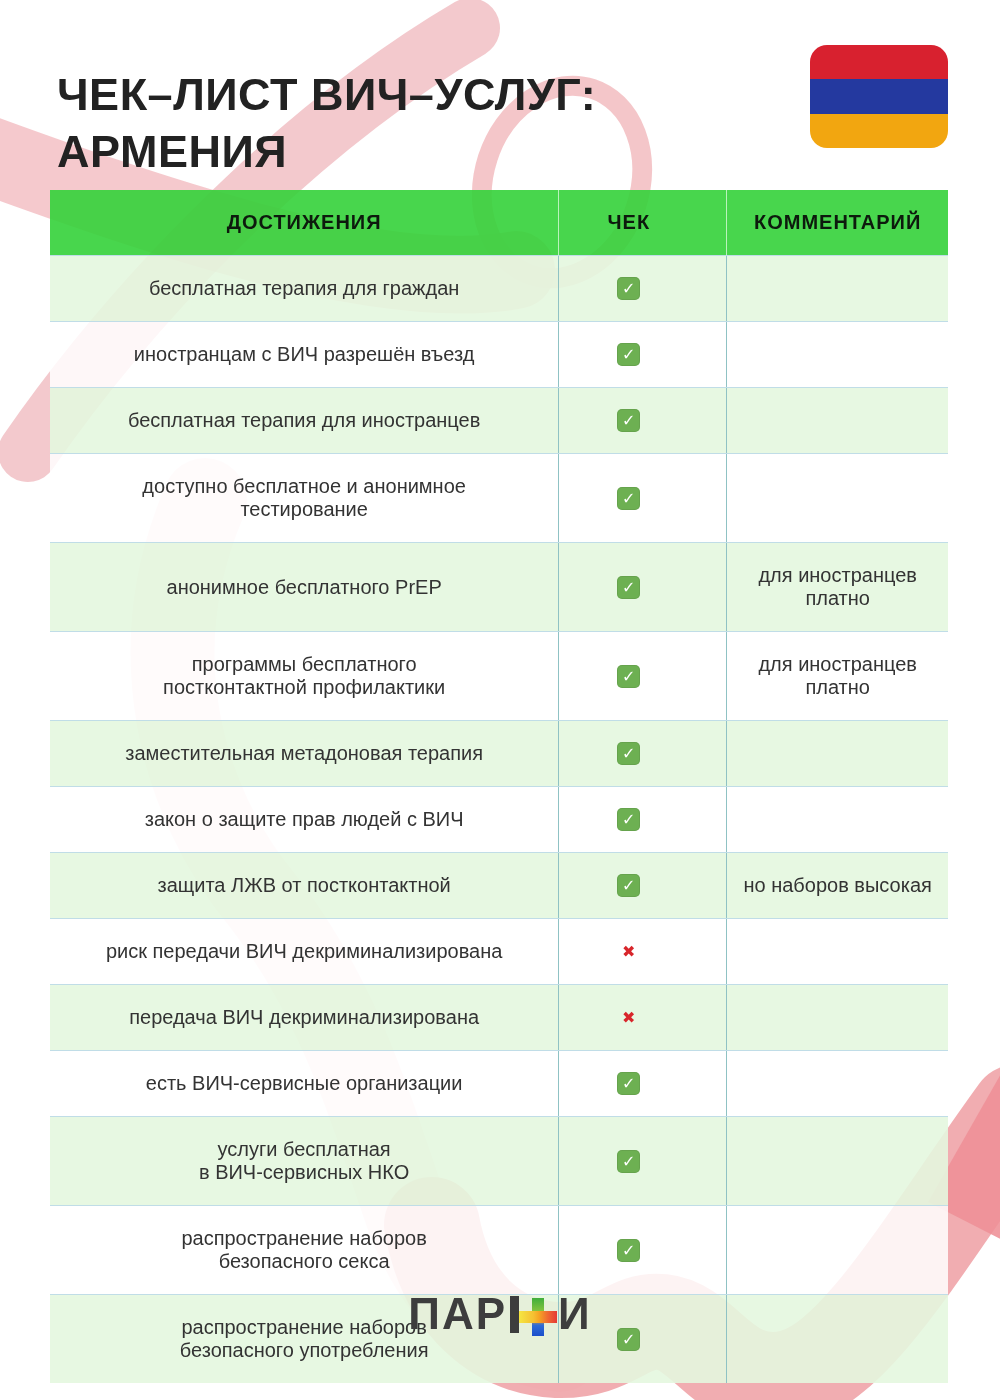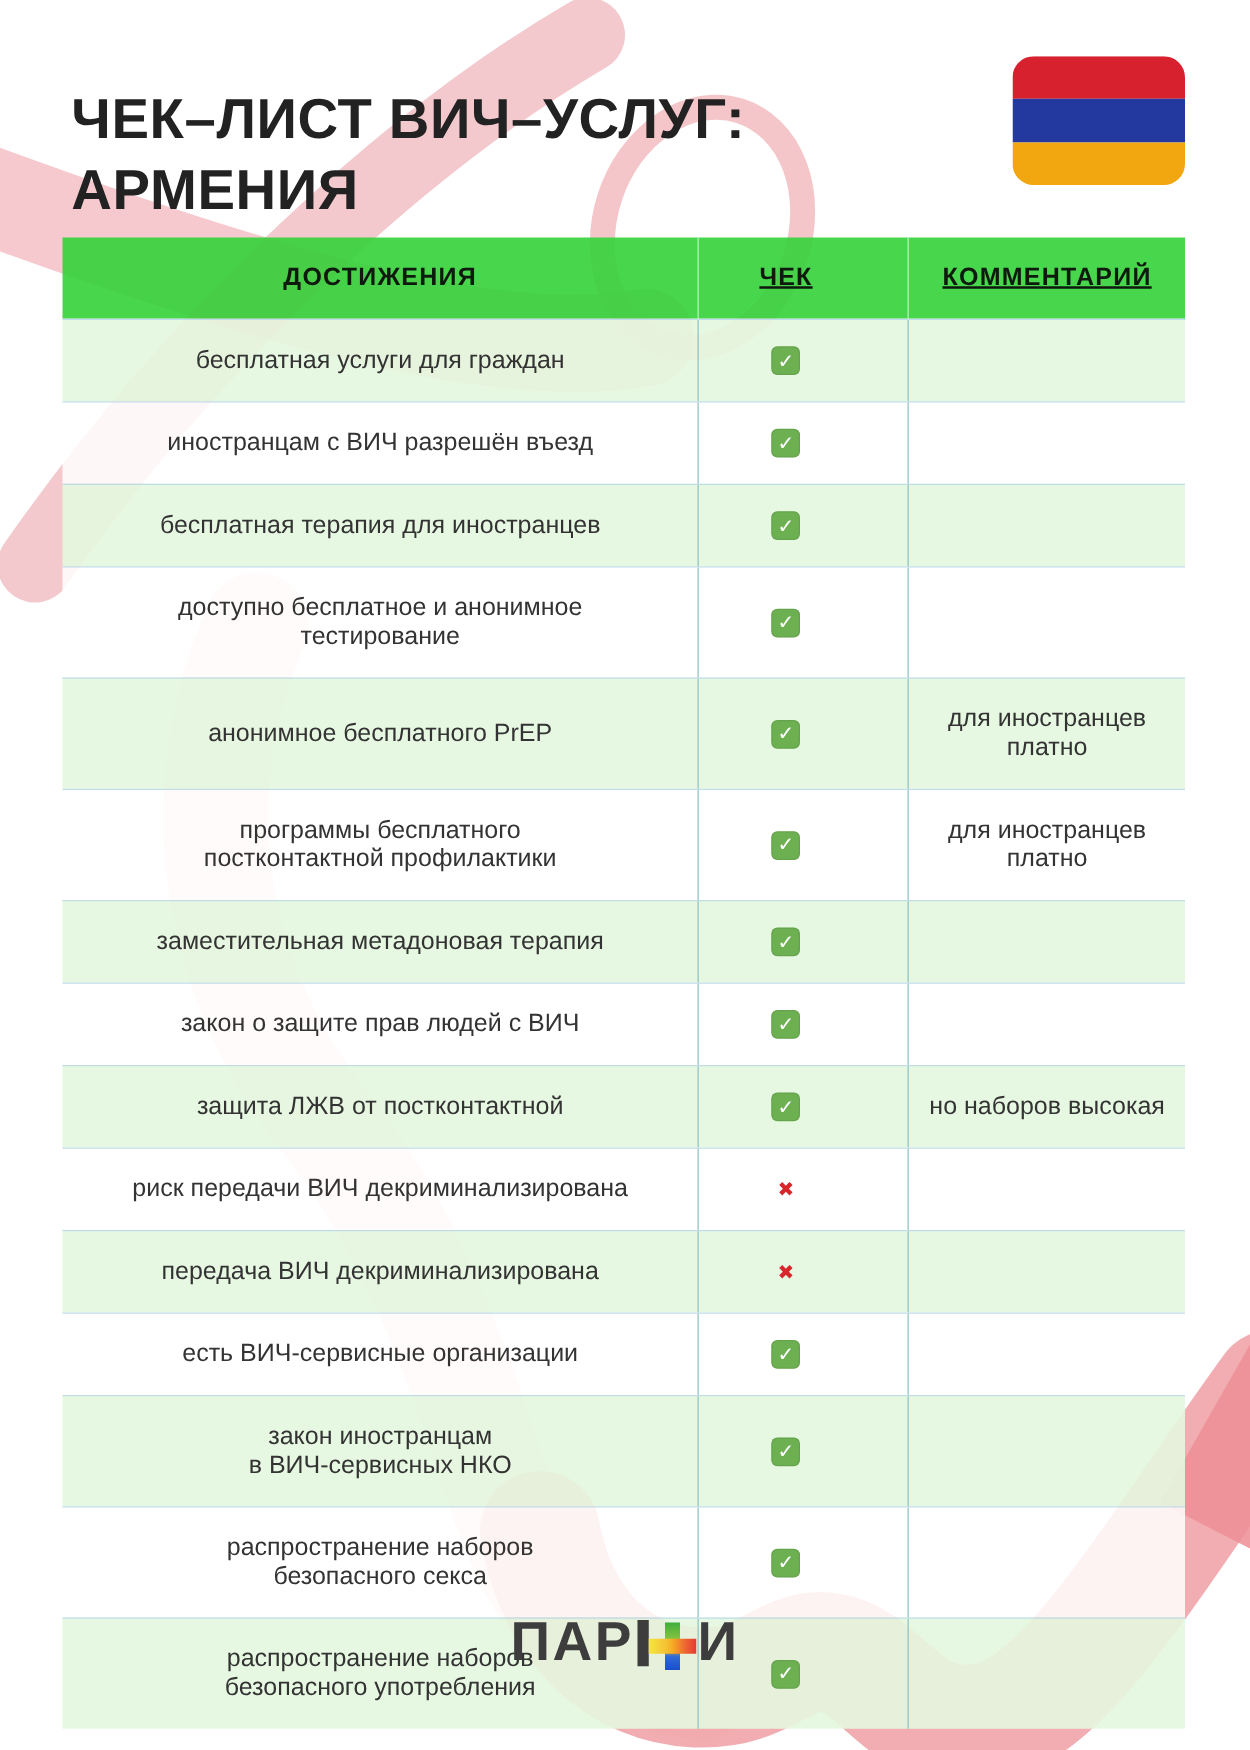--- a/index.html
+++ b/index.html
@@ -29,21 +29,21 @@
     display:flex;min-height:52px;background:var(--header-green-a,rgba(52,209,58,.9));
     font-weight:700;font-size:20px;color:#0d1a0d;letter-spacing:1px;
   }
   .c1{width:56.6%;}
   .c2{width:15.6%;}
   .c3{flex:1;margin-left:28px;}
   .cell{
     display:flex;align-items:center;justify-content:center;text-align:center;
     padding:21px 12px;box-sizing:border-box;white-space:pre-line;
   }
-  .thead .c2,.thead .c3{border-left:1px solid rgba(235,255,235,.7);text-decoration:underline;}
+  .thead .c2,.thead .c3{border-left:1px solid rgba(235,255,235,.7);}
   .row{
     display:flex;border-top:1px solid #c0dde7;font-size:20px;color:#333333;min-height:52px;
   }
   .row.mid{min-height:65px;}
   .row.tall{min-height:80px;}
   .row.green{background:var(--row-green-a,rgba(228,247,223,.9));}
   .row.white{background:var(--row-white-a,rgba(255,255,255,.85));}
   .row .c2,.row .c3{border-left:1px solid #8fc2c4;}
   .checkbox{
     width:23px;height:23px;border-radius:5px;background:var(--check-green,#6db052);
@@ -89,21 +89,21 @@
     </div>
 
   <div class="table">
     <div class="thead">
       <div class="cell c1">ДОСТИЖЕНИЯ</div>
       <div class="cell c2">ЧЕК</div>
       <div class="cell c3">КОММЕНТАРИЙ</div>
     </div>
     <div>
         <div class="row green">
-          <div class="cell c1">бесплатная услуги для граждан</div>
+          <div class="cell c1">бесплатная терапия для граждан</div>
           <div class="cell c2"><span class="checkbox">✓</span></div>
           <div class="cell c3"></div>
         </div>
         <div class="row white mid">
           <div class="cell c1">иностранцам с ВИЧ разрешён въезд</div>
           <div class="cell c2"><span class="checkbox">✓</span></div>
           <div class="cell c3"></div>
         </div>
         <div class="row green mid">
           <div class="cell c1">бесплатная терапия для иностранцев</div>
@@ -153,21 +153,21 @@
           <div class="cell c1">передача ВИЧ декриминализирована</div>
           <div class="cell c2"><span class="cross">✖</span></div>
           <div class="cell c3"></div>
         </div>
         <div class="row white">
           <div class="cell c1">есть ВИЧ-сервисные организации</div>
           <div class="cell c2"><span class="checkbox">✓</span></div>
           <div class="cell c3"></div>
         </div>
         <div class="row green tall">
-          <div class="cell c1">закон иностранцам
+          <div class="cell c1">услуги бесплатная
 в ВИЧ-сервисных НКО</div>
           <div class="cell c2"><span class="checkbox">✓</span></div>
           <div class="cell c3"></div>
         </div>
         <div class="row white tall">
           <div class="cell c1">распространение наборов
 безопасного секса</div>
           <div class="cell c2"><span class="checkbox">✓</span></div>
           <div class="cell c3"></div>
         </div>

